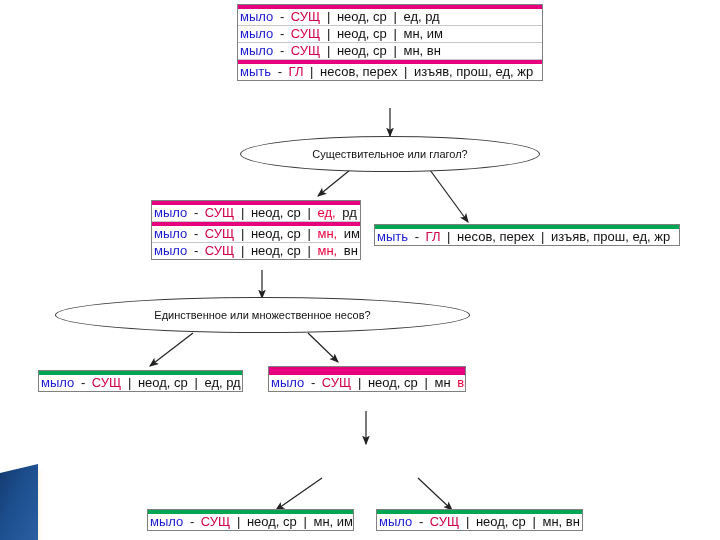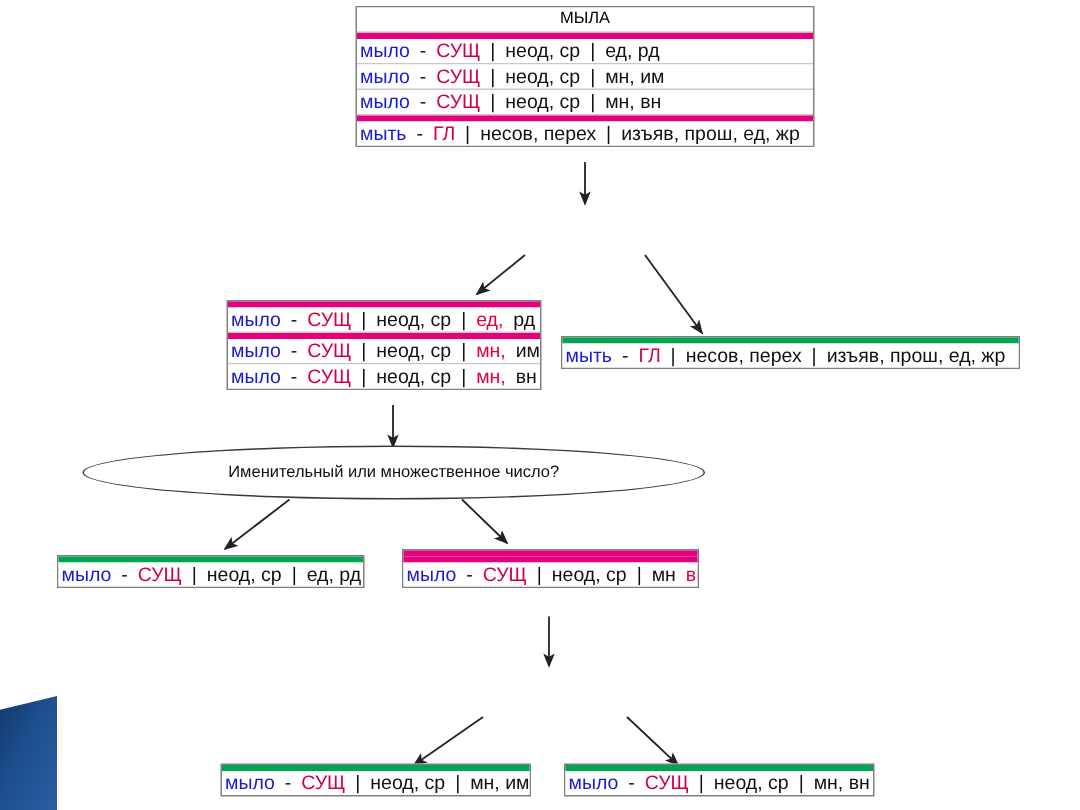--- a/index.html
+++ b/index.html
@@ -108,21 +108,20 @@
     <line x1="308" y1="333" x2="338" y2="362" stroke="#222" stroke-width="1.2" marker-end="url(#ah)"></line>
 
     <line x1="366" y1="411" x2="366" y2="444" stroke="#222" stroke-width="1.2" marker-end="url(#ah)"></line>
 
     <line x1="322" y1="478" x2="276" y2="510" stroke="#222" stroke-width="1.2" marker-end="url(#ah)"></line>
 
     <line x1="418" y1="478" x2="452" y2="510" stroke="#222" stroke-width="1.2" marker-end="url(#ah)"></line>
   </svg>
 
   <div class="abox" style="left:237px;top:4px;width:306px;">
-    <div class="hdr">МЫЛА</div>
     <span class="bar mag"></span>
     <div class="row">
       <span class="w" style="margin-right: 3px;">мыло</span>
       <span class="sep" style="margin-right: 3px;">-</span>
       <span class="pos" style="margin-right: 3px;">СУЩ</span>
       <span class="sep" style="margin-right: 3px;">|</span>
       <span class="gr" style="margin-right: 3px;">неод, ср</span>
       <span class="sep" style="margin-right: 3px;">|</span>
       <span class="gr" style="margin-right: 3px;">ед, рд</span>
     </div>
@@ -149,20 +148,23 @@
       <span class="w" style="margin-right: 3px;">мыть</span>
       <span class="sep" style="margin-right: 3px;">-</span>
       <span class="pos" style="margin-right: 3px;">ГЛ</span>
       <span class="sep" style="margin-right: 3px;">|</span>
       <span class="gr" style="margin-right: 3px;">несов, перех</span>
       <span class="sep" style="margin-right: 3px;">|</span>
       <span class="gr" style="margin-right: 3px;">изъяв, прош, ед, жр</span>
     </div>
   </div>
 
+  <div class="ell" style="left:240px;top:136px;width:300px;height:36px;">
+    <span>Существительное или глагол?</span>
+  </div>
 
   <div class="abox" style="left:151px;top:200px;width:210px;">
     <span class="bar mag"></span>
     <div class="row">
       <span class="w" style="margin-right: 3px;">мыло</span>
       <span class="sep" style="margin-right: 3px;">-</span>
       <span class="pos" style="margin-right: 3px;">СУЩ</span>
       <span class="sep" style="margin-right: 3px;">|</span>
       <span class="gr" style="margin-right: 3px;">неод, ср</span>
       <span class="sep" style="margin-right: 3px;">|</span>
@@ -199,21 +201,21 @@
       <span class="sep" style="margin-right: 3px;">-</span>
       <span class="pos" style="margin-right: 3px;">ГЛ</span>
       <span class="sep" style="margin-right: 3px;">|</span>
       <span class="gr" style="margin-right: 3px;">несов, перех</span>
       <span class="sep" style="margin-right: 3px;">|</span>
       <span class="gr" style="margin-right: 3px;">изъяв, прош, ед, жр</span>
     </div>
   </div>
 
   <div class="ell" style="left:55px;top:297px;width:415px;height:36px;">
-    <span>Именительный или множественное число?</span>
+    <span>Единственное или множественное несов?</span>
   </div>
 
   <div class="abox" style="left:38px;top:370px;width:205px;">
     <span class="bar grn"></span>
     <div class="row">
       <span class="w" style="margin-right: 3px;">мыло</span>
       <span class="sep" style="margin-right: 3px;">-</span>
       <span class="pos" style="margin-right: 3px;">СУЩ</span>
       <span class="sep" style="margin-right: 3px;">|</span>
       <span class="gr" style="margin-right: 3px;">неод, ср</span>

